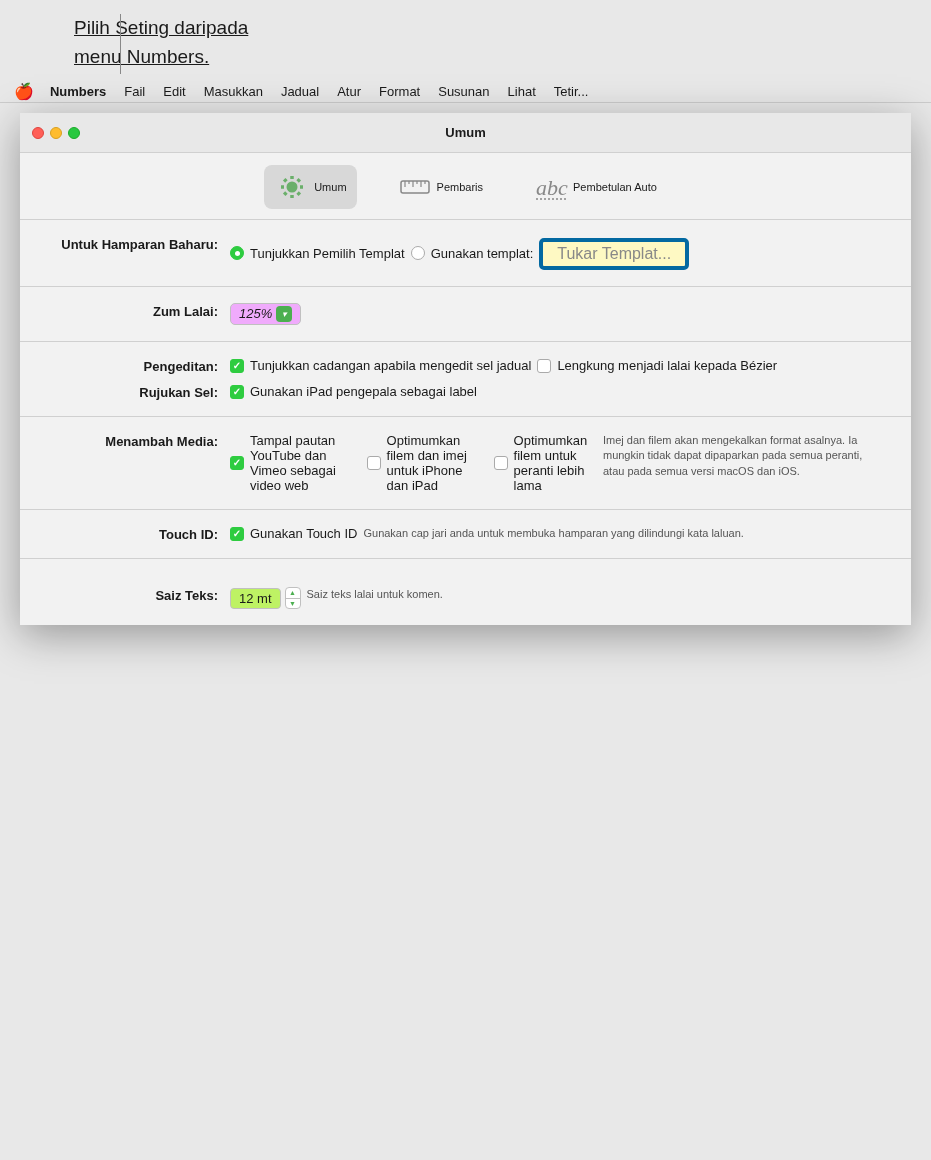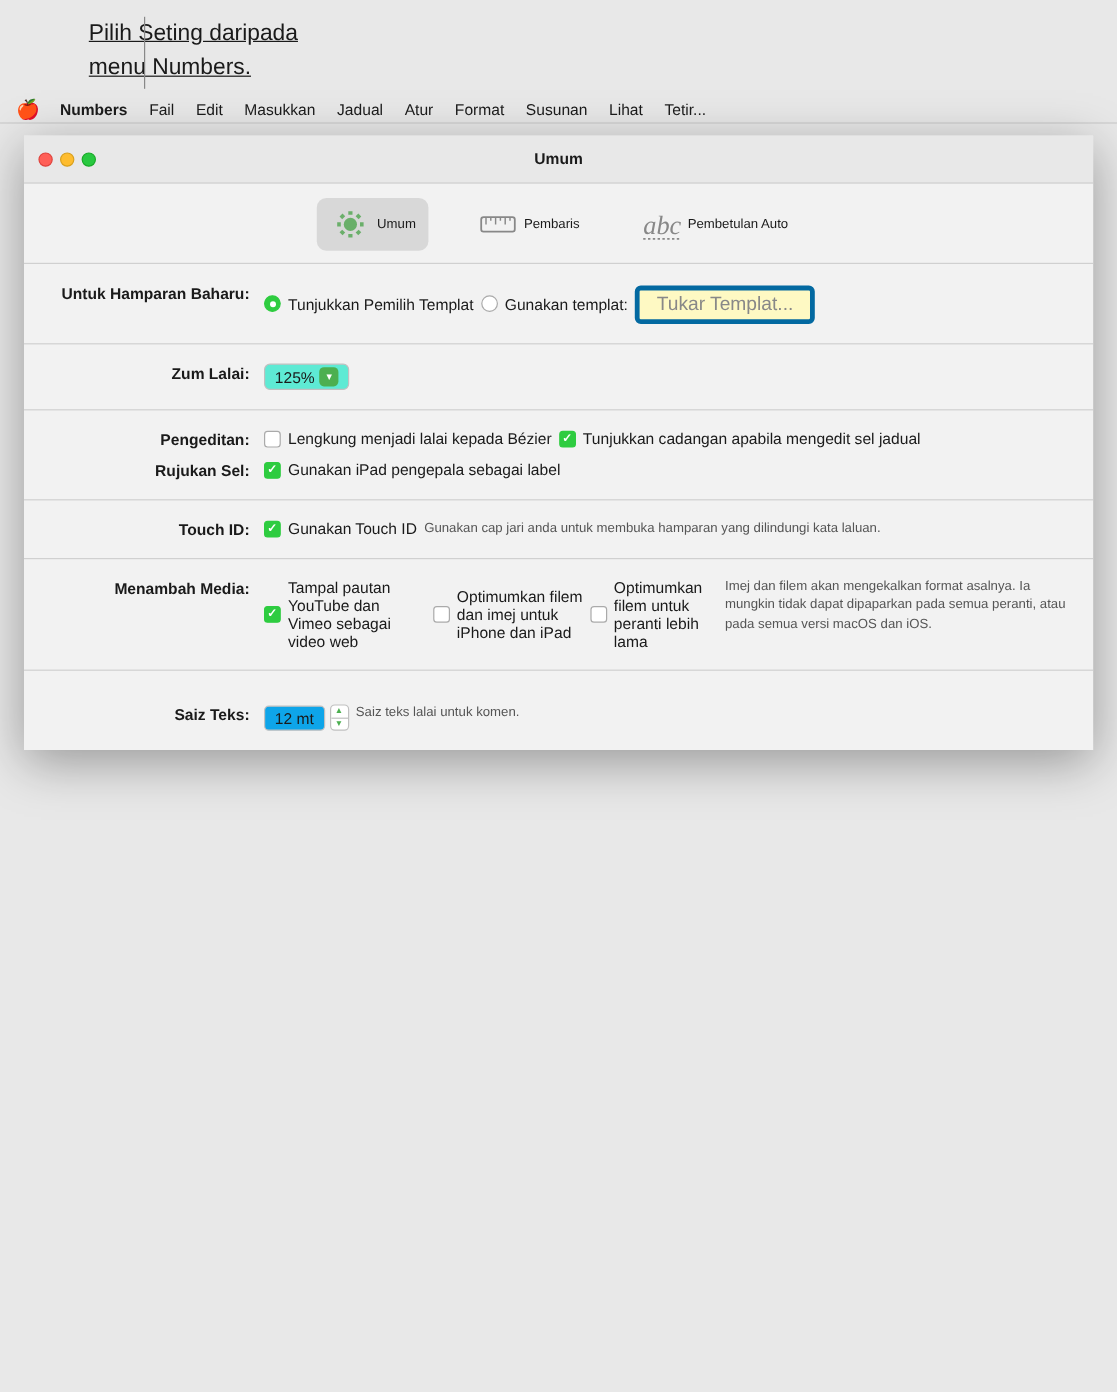--- a/index.html
+++ b/index.html
@@ -132,21 +132,21 @@
     .tab-item.active .tab-label {
       color: #1a1a1a;
     }
 
     
     .content {
       padding: 0;
     }
 
     .section {
-      padding: 16px 20px;
+      padding: 16px 30px;
       border-bottom: 1px solid #d0d0d0;
     }
     .section:last-child {
       border-bottom: none;
     }
 
     .row {
       display: flex;
       align-items: flex-start;
       margin-bottom: 6px;
@@ -235,29 +235,30 @@
       border-radius: 5px;
       padding: 3px 14px;
       font-size: 16px;
       color: #888;
       cursor: pointer;
       margin-top: 2px;
     }
 
     
     .dropdown-btn {
-      background: #5eead4;
+      background: #f0abfc;
       border: 1px solid #c0c0c0;
       border-radius: 5px;
       padding: 2px 8px;
       font-size: 13px;
       display: flex;
-      align-items: flex-end;
+      align-items: flex-start;
       gap: 4px;
       cursor: pointer;
+      font-style: italic;
     }
     .dropdown-arrow {
       width: 16px;
       height: 16px;
       background: #4caf50;
       border-radius: 4px;
       display: flex;
       align-items: center;
       justify-content: center;
       color: white;
@@ -275,21 +276,21 @@
       color: #1a1a1a;
     }
 
     
     .stepper {
       display: flex;
       align-items: center;
       gap: 4px;
     }
     .stepper-value {
-      background: #0ea5e9;
+      background: #bef264;
       border: 1px solid #c0c0c0;
       border-radius: 4px;
       padding: 2px 8px;
       font-size: 13px;
       min-width: 50px;
       text-align: center;
     }
     .stepper-arrows {
       display: flex;
       flex-direction: column;
@@ -444,71 +445,71 @@
           </div>
         </div>
       </div>
     </div>
 
     <div class="section">
       <div class="row">
         <div class="row-label">Pengeditan:</div>
         <div class="row-content">
           <div class="option-row">
+            <div class="checkbox checked"></div>
+            <span class="option-text">Tunjukkan cadangan apabila mengedit sel jadual</span>
+          </div>
+          <div class="option-row">
             <div class="checkbox"></div>
             <span class="option-text">Lengkung menjadi lalai kepada Bézier</span>
           </div>
-          <div class="option-row">
-            <div class="checkbox checked"></div>
-            <span class="option-text">Tunjukkan cadangan apabila mengedit sel jadual</span>
-          </div>
         </div>
       </div>
 
       <div class="row" style="margin-top:10px;">
         <div class="row-label">Rujukan Sel:</div>
         <div class="row-content">
           <div class="option-row">
             <div class="checkbox checked"></div>
             <span class="option-text">Gunakan iPad pengepala sebagai label</span>
           </div>
+        </div>
+      </div>
+    </div>
+
+    <div class="section">
+      <div class="row">
+        <div class="row-label">Menambah Media:</div>
+        <div class="row-content">
+          <div class="option-row">
+            <div class="checkbox checked"></div>
+            <span class="option-text">Tampal pautan YouTube dan Vimeo sebagai video web</span>
+          </div>
+          <div class="option-row">
+            <div class="checkbox"></div>
+            <span class="option-text">Optimumkan filem dan imej untuk iPhone dan iPad</span>
+          </div>
+          <div class="option-row">
+            <div class="checkbox"></div>
+            <span class="option-text">Optimumkan filem untuk peranti lebih lama</span>
+          </div>
+          <div class="helper-text">Imej dan filem akan mengekalkan format asalnya. Ia mungkin tidak dapat dipaparkan pada semua peranti, atau pada semua versi macOS dan iOS.</div>
         </div>
       </div>
     </div>
 
     <div class="section">
       <div class="row">
         <div class="row-label">Touch ID:</div>
         <div class="row-content">
           <div class="option-row">
             <div class="checkbox checked"></div>
             <span class="option-text">Gunakan Touch ID</span>
           </div>
           <div class="helper-text">Gunakan cap jari anda untuk membuka hamparan yang dilindungi kata laluan.</div>
-        </div>
-      </div>
-    </div>
-
-    <div class="section">
-      <div class="row">
-        <div class="row-label">Menambah Media:</div>
-        <div class="row-content">
-          <div class="option-row">
-            <div class="checkbox checked"></div>
-            <span class="option-text">Tampal pautan YouTube dan Vimeo sebagai video web</span>
-          </div>
-          <div class="option-row">
-            <div class="checkbox"></div>
-            <span class="option-text">Optimumkan filem dan imej untuk iPhone dan iPad</span>
-          </div>
-          <div class="option-row">
-            <div class="checkbox"></div>
-            <span class="option-text">Optimumkan filem untuk peranti lebih lama</span>
-          </div>
-          <div class="helper-text">Imej dan filem akan mengekalkan format asalnya. Ia mungkin tidak dapat dipaparkan pada semua peranti, atau pada semua versi macOS dan iOS.</div>
         </div>
       </div>
     </div>
 
     <div class="section">
 
       <div class="row" style="margin-top:12px;">
         <div class="row-label">Saiz Teks:</div>
         <div class="row-content">
           <div class="stepper">

